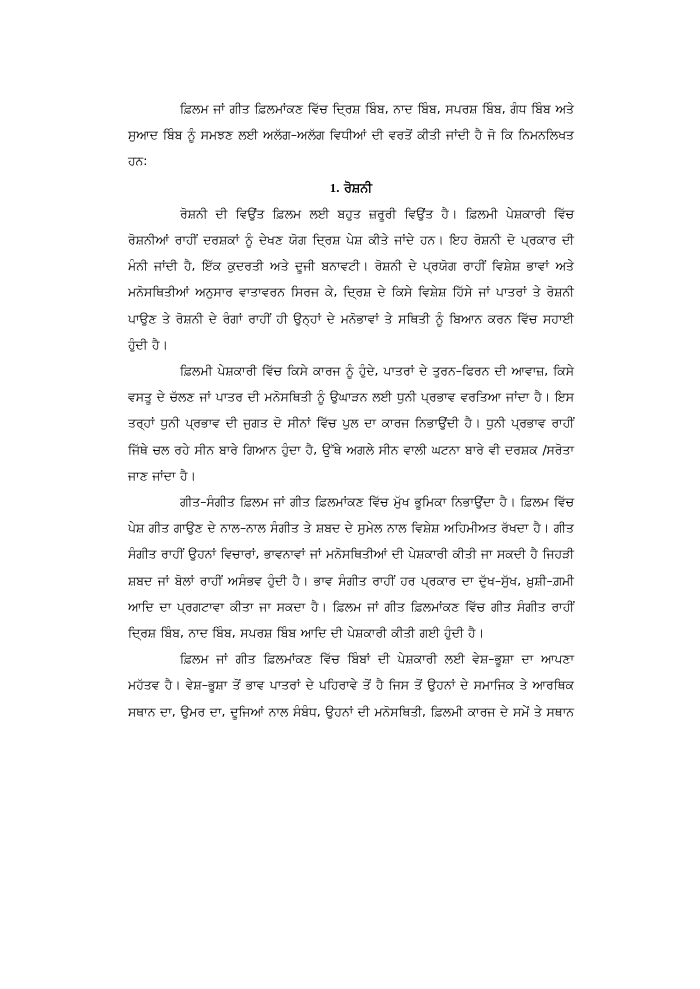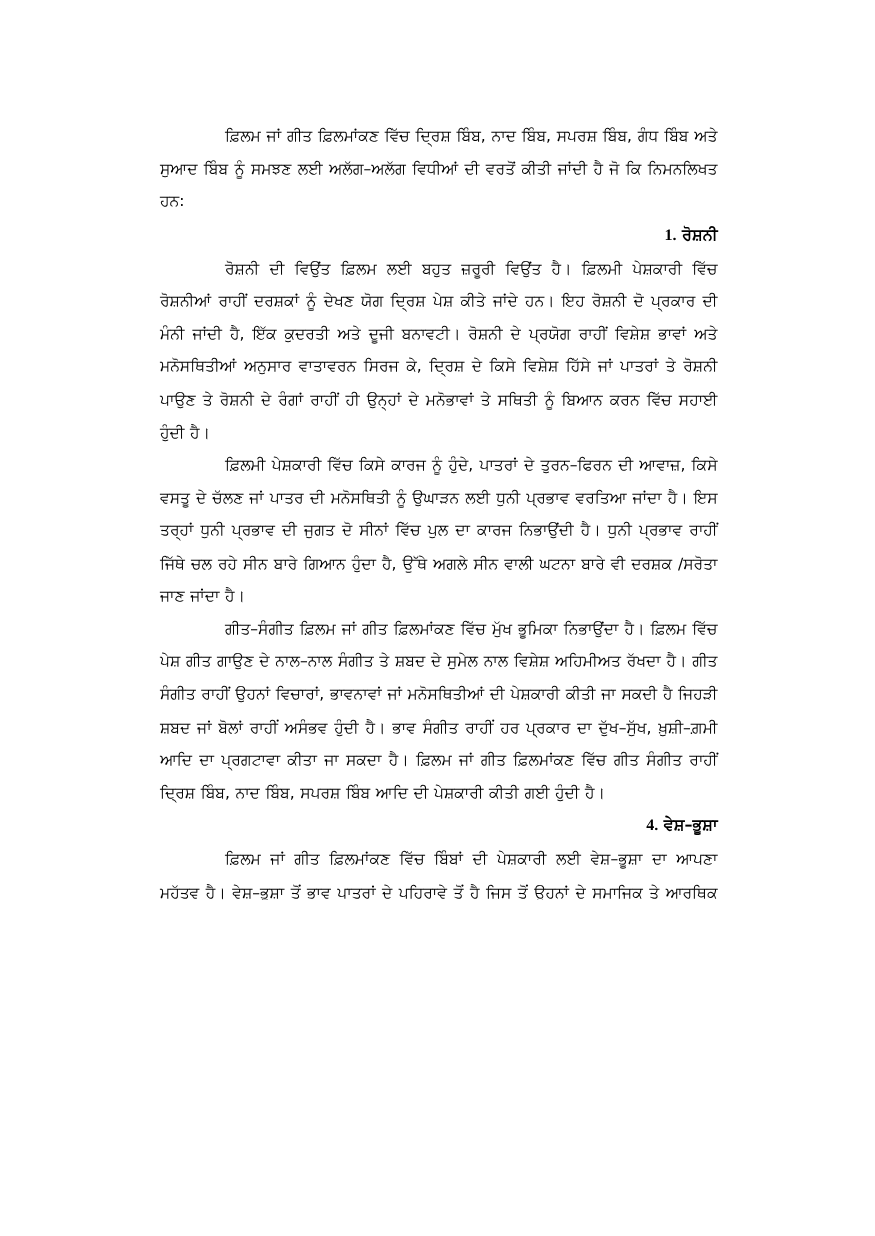--- a/index.html
+++ b/index.html
@@ -36,21 +36,21 @@
     word-spacing: 0.5px;
   }
   .para.indent {
     text-indent: 52px;
   }
   .heading {
     font-size: 12.8px;
     font-weight: bold;
     line-height: 26.2px;
     margin: 0;
-    text-align: right;
+    text-align: center;
   }
   .heading .num {
     font-family: "Liberation Serif", serif;
     font-weight: bold;
   }
   .page-number {
     position: absolute;
     left: 0;
     right: 0;
     top: 914px;
@@ -73,23 +73,19 @@
     <h3 class="heading">
       <span class="num">1.</span>
       <span>ਰੋਸ਼ਨੀ</span>
     </h3>
     <p class="para indent">ਰੋਸ਼ਨੀ ਦੀ ਵਿਉਂਤ ਫ਼ਿਲਮ ਲਈ ਬਹੁਤ ਜ਼ਰੂਰੀ ਵਿਉਂਤ ਹੈ। ਫ਼ਿਲਮੀ ਪੇਸ਼ਕਾਰੀ ਵਿੱਚ ਰੋਸ਼ਨੀਆਂ ਰਾਹੀਂ ਦਰਸ਼ਕਾਂ ਨੂੰ ਦੇਖਣ ਯੋਗ ਦ੍ਰਿਸ਼ ਪੇਸ਼ ਕੀਤੇ ਜਾਂਦੇ ਹਨ। ਇਹ ਰੋਸ਼ਨੀ ਦੋ ਪ੍ਰਕਾਰ ਦੀ ਮੰਨੀ ਜਾਂਦੀ ਹੈ, ਇੱਕ ਕੁਦਰਤੀ ਅਤੇ ਦੂਜੀ ਬਨਾਵਟੀ। ਰੋਸ਼ਨੀ ਦੇ ਪ੍ਰਯੋਗ ਰਾਹੀਂ ਵਿਸ਼ੇਸ਼ ਭਾਵਾਂ ਅਤੇ ਮਨੋਸਥਿਤੀਆਂ ਅਨੁਸਾਰ ਵਾਤਾਵਰਨ ਸਿਰਜ ਕੇ, ਦ੍ਰਿਸ਼ ਦੇ ਕਿਸੇ ਵਿਸ਼ੇਸ਼ ਹਿੱਸੇ ਜਾਂ ਪਾਤਰਾਂ ਤੇ ਰੋਸ਼ਨੀ ਪਾਉਣ ਤੇ ਰੋਸ਼ਨੀ ਦੇ ਰੰਗਾਂ ਰਾਹੀਂ ਹੀ ਉਨ੍ਹਾਂ ਦੇ ਮਨੋਭਾਵਾਂ ਤੇ ਸਥਿਤੀ ਨੂੰ ਬਿਆਨ ਕਰਨ ਵਿੱਚ ਸਹਾਈ ਹੁੰਦੀ ਹੈ।</p>
 
     <p class="para indent">ਫ਼ਿਲਮੀ ਪੇਸ਼ਕਾਰੀ ਵਿੱਚ ਕਿਸੇ ਕਾਰਜ ਨੂੰ ਹੁੰਦੇ, ਪਾਤਰਾਂ ਦੇ ਤੁਰਨ–ਫਿਰਨ ਦੀ ਆਵਾਜ਼, ਕਿਸੇ ਵਸਤੂ ਦੇ ਚੱਲਣ ਜਾਂ ਪਾਤਰ ਦੀ ਮਨੋਸਥਿਤੀ ਨੂੰ ਉਘਾੜਨ ਲਈ ਧੁਨੀ ਪ੍ਰਭਾਵ ਵਰਤਿਆ ਜਾਂਦਾ ਹੈ। ਇਸ ਤਰ੍ਹਾਂ ਧੁਨੀ ਪ੍ਰਭਾਵ ਦੀ ਜੁਗਤ ਦੋ ਸੀਨਾਂ ਵਿੱਚ ਪੁਲ ਦਾ ਕਾਰਜ ਨਿਭਾਉਂਦੀ ਹੈ। ਧੁਨੀ ਪ੍ਰਭਾਵ ਰਾਹੀਂ ਜਿੱਥੇ ਚਲ ਰਹੇ ਸੀਨ ਬਾਰੇ ਗਿਆਨ ਹੁੰਦਾ ਹੈ, ਉੱਥੇ ਅਗਲੇ ਸੀਨ ਵਾਲੀ ਘਟਨਾ ਬਾਰੇ ਵੀ ਦਰਸ਼ਕ /ਸਰੋਤਾ ਜਾਣ ਜਾਂਦਾ ਹੈ।</p>
 
     <p class="para indent">ਗੀਤ–ਸੰਗੀਤ ਫ਼ਿਲਮ ਜਾਂ ਗੀਤ ਫ਼ਿਲਮਾਂਕਣ ਵਿੱਚ ਮੁੱਖ ਭੂਮਿਕਾ ਨਿਭਾਉਂਦਾ ਹੈ। ਫ਼ਿਲਮ ਵਿੱਚ ਪੇਸ਼ ਗੀਤ ਗਾਉਣ ਦੇ ਨਾਲ–ਨਾਲ ਸੰਗੀਤ ਤੇ ਸ਼ਬਦ ਦੇ ਸੁਮੇਲ ਨਾਲ ਵਿਸ਼ੇਸ਼ ਅਹਿਮੀਅਤ ਰੱਖਦਾ ਹੈ। ਗੀਤ ਸੰਗੀਤ ਰਾਹੀਂ ਉਹਨਾਂ ਵਿਚਾਰਾਂ, ਭਾਵਨਾਵਾਂ ਜਾਂ ਮਨੋਸਥਿਤੀਆਂ ਦੀ ਪੇਸ਼ਕਾਰੀ ਕੀਤੀ ਜਾ ਸਕਦੀ ਹੈ ਜਿਹੜੀ ਸ਼ਬਦ ਜਾਂ ਬੋਲਾਂ ਰਾਹੀਂ ਅਸੰਭਵ ਹੁੰਦੀ ਹੈ। ਭਾਵ ਸੰਗੀਤ ਰਾਹੀਂ ਹਰ ਪ੍ਰਕਾਰ ਦਾ ਦੁੱਖ–ਸੁੱਖ, ਖ਼ੁਸ਼ੀ–ਗ਼ਮੀ ਆਦਿ ਦਾ ਪ੍ਰਗਟਾਵਾ ਕੀਤਾ ਜਾ ਸਕਦਾ ਹੈ। ਫ਼ਿਲਮ ਜਾਂ ਗੀਤ ਫ਼ਿਲਮਾਂਕਣ ਵਿੱਚ ਗੀਤ ਸੰਗੀਤ ਰਾਹੀਂ ਦ੍ਰਿਸ਼ ਬਿੰਬ, ਨਾਦ ਬਿੰਬ, ਸਪਰਸ਼ ਬਿੰਬ ਆਦਿ ਦੀ ਪੇਸ਼ਕਾਰੀ ਕੀਤੀ ਗਈ ਹੁੰਦੀ ਹੈ।</p>
 
-    <h3 class="heading">
-      <span class="num">4.</span>
-      <span>ਵੇਸ਼–ਭੂਸ਼ਾ</span>
-    </h3>
     <p class="para indent">ਫ਼ਿਲਮ ਜਾਂ ਗੀਤ ਫ਼ਿਲਮਾਂਕਣ ਵਿੱਚ ਬਿੰਬਾਂ ਦੀ ਪੇਸ਼ਕਾਰੀ ਲਈ ਵੇਸ਼–ਭੂਸ਼ਾ ਦਾ ਆਪਣਾ ਮਹੱਤਵ ਹੈ। ਵੇਸ਼–ਭੂਸ਼ਾ ਤੋਂ ਭਾਵ ਪਾਤਰਾਂ ਦੇ ਪਹਿਰਾਵੇ ਤੋਂ ਹੈ ਜਿਸ ਤੋਂ ਉਹਨਾਂ ਦੇ ਸਮਾਜਿਕ ਤੇ ਆਰਥਿਕ ਸਥਾਨ ਦਾ, ਉਮਰ ਦਾ, ਦੂਜਿਆਂ ਨਾਲ ਸੰਬੰਧ, ਉਹਨਾਂ ਦੀ ਮਨੋਸਥਿਤੀ, ਫ਼ਿਲਮੀ ਕਾਰਜ ਦੇ ਸਮੇਂ ਤੇ ਸਥਾਨ ਦਾ ਪਤਾ ਲੱਗਦਾ ਹੈ।</p>
 
   </div>
 
   <div class="page-number">175</div>
 
 </div>
 
 </body></html>

